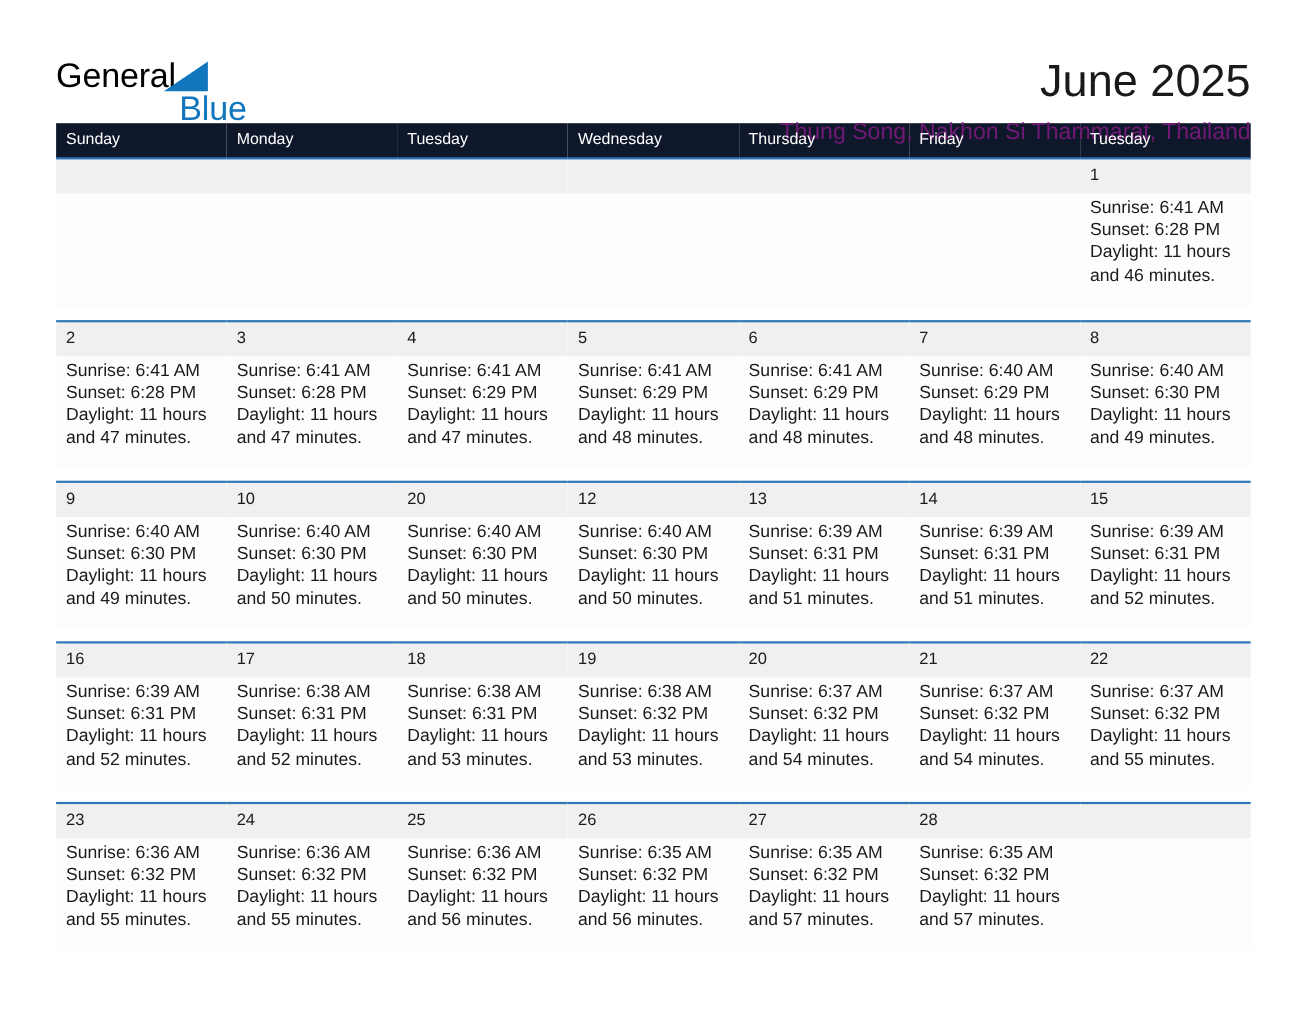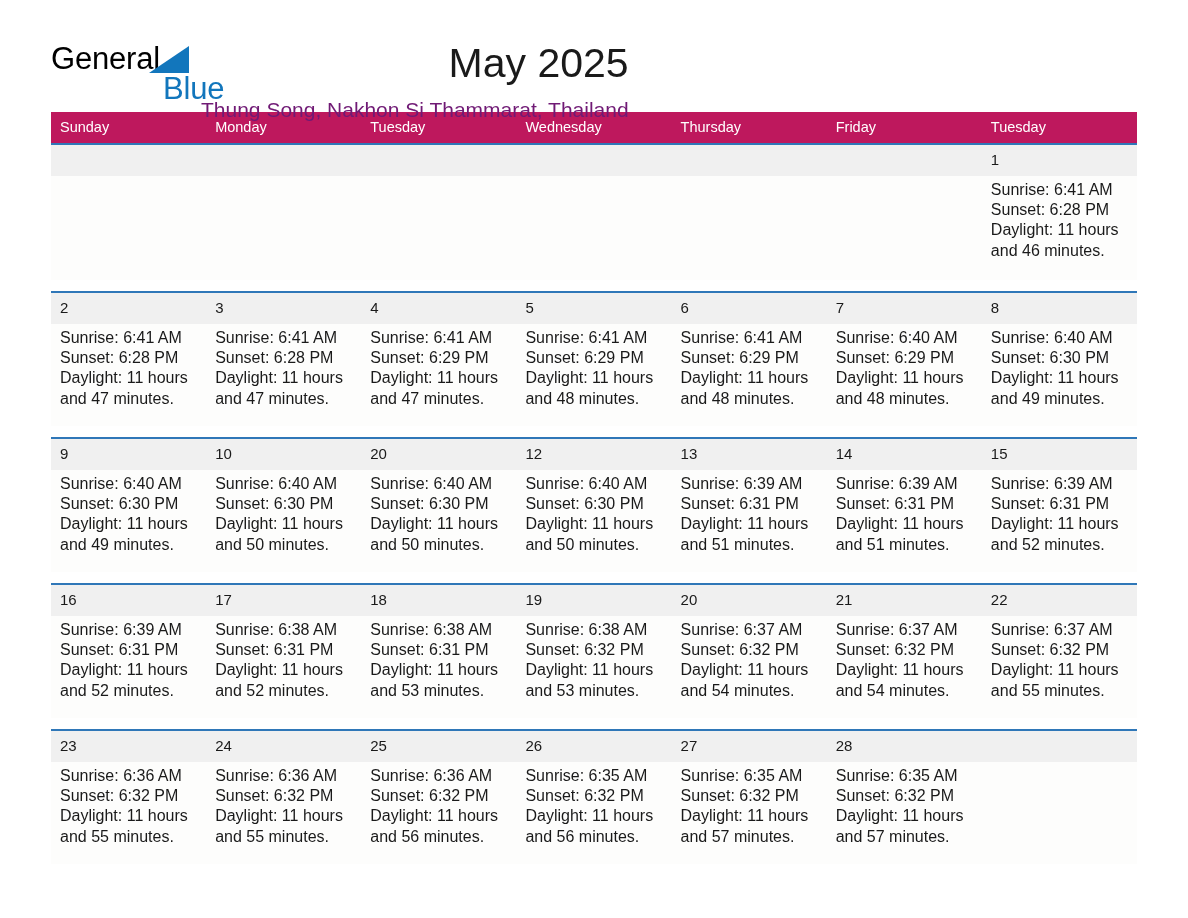--- a/index.html
+++ b/index.html
@@ -15,21 +15,22 @@
     width: 1188px;
     height: 918px;
     background: #ffffff;
     padding: 0 51px;
   }
 
   
   .topbar {
     display: flex;
     align-items: flex-start;
-    padding-top: 37px;
+    justify-content: space-between;
+    padding-top: 47px;
     height: 100px;
   }
   .logo {
     position: relative;
     width: 150px;
     height: 62px;
     padding-top: 6px;
   }
   .logo-row1 {
     position: relative;
@@ -76,21 +77,21 @@
   }
 
   
   .calendar {
     width: 1086px;
     margin-top: 12px;
     border-collapse: collapse;
     table-layout: fixed;
   }
   .calendar thead th {
-    background: #be185d;
+    background: #0f172a;
     color: #ffffff;
     font-size: 14.5px;
     font-weight: 400;
     text-align: left;
     padding: 7px 0 8px 9px;
     height: 30px;
   }
   .week-row { }
   .week-row td {
     vertical-align: top;
@@ -127,21 +128,21 @@
 
   <div class="topbar">
 
     <div class="logo">
       <span class="logo-row1">General</span>
       <span class="logo-tri"></span>
       <span class="logo-row2">Blue</span>
     </div>
 
     <div class="titles">
-      <div class="cal-title">May 2025</div>
+      <div class="cal-title">June 2025</div>
       <div class="cal-subtitle">Thung Song, Nakhon Si Thammarat, Thailand</div>
     </div>
 
   </div>
 
   <table class="calendar">
     <thead>
       <tr>
         <th>Sunday</th>
         <th>Monday</th>

